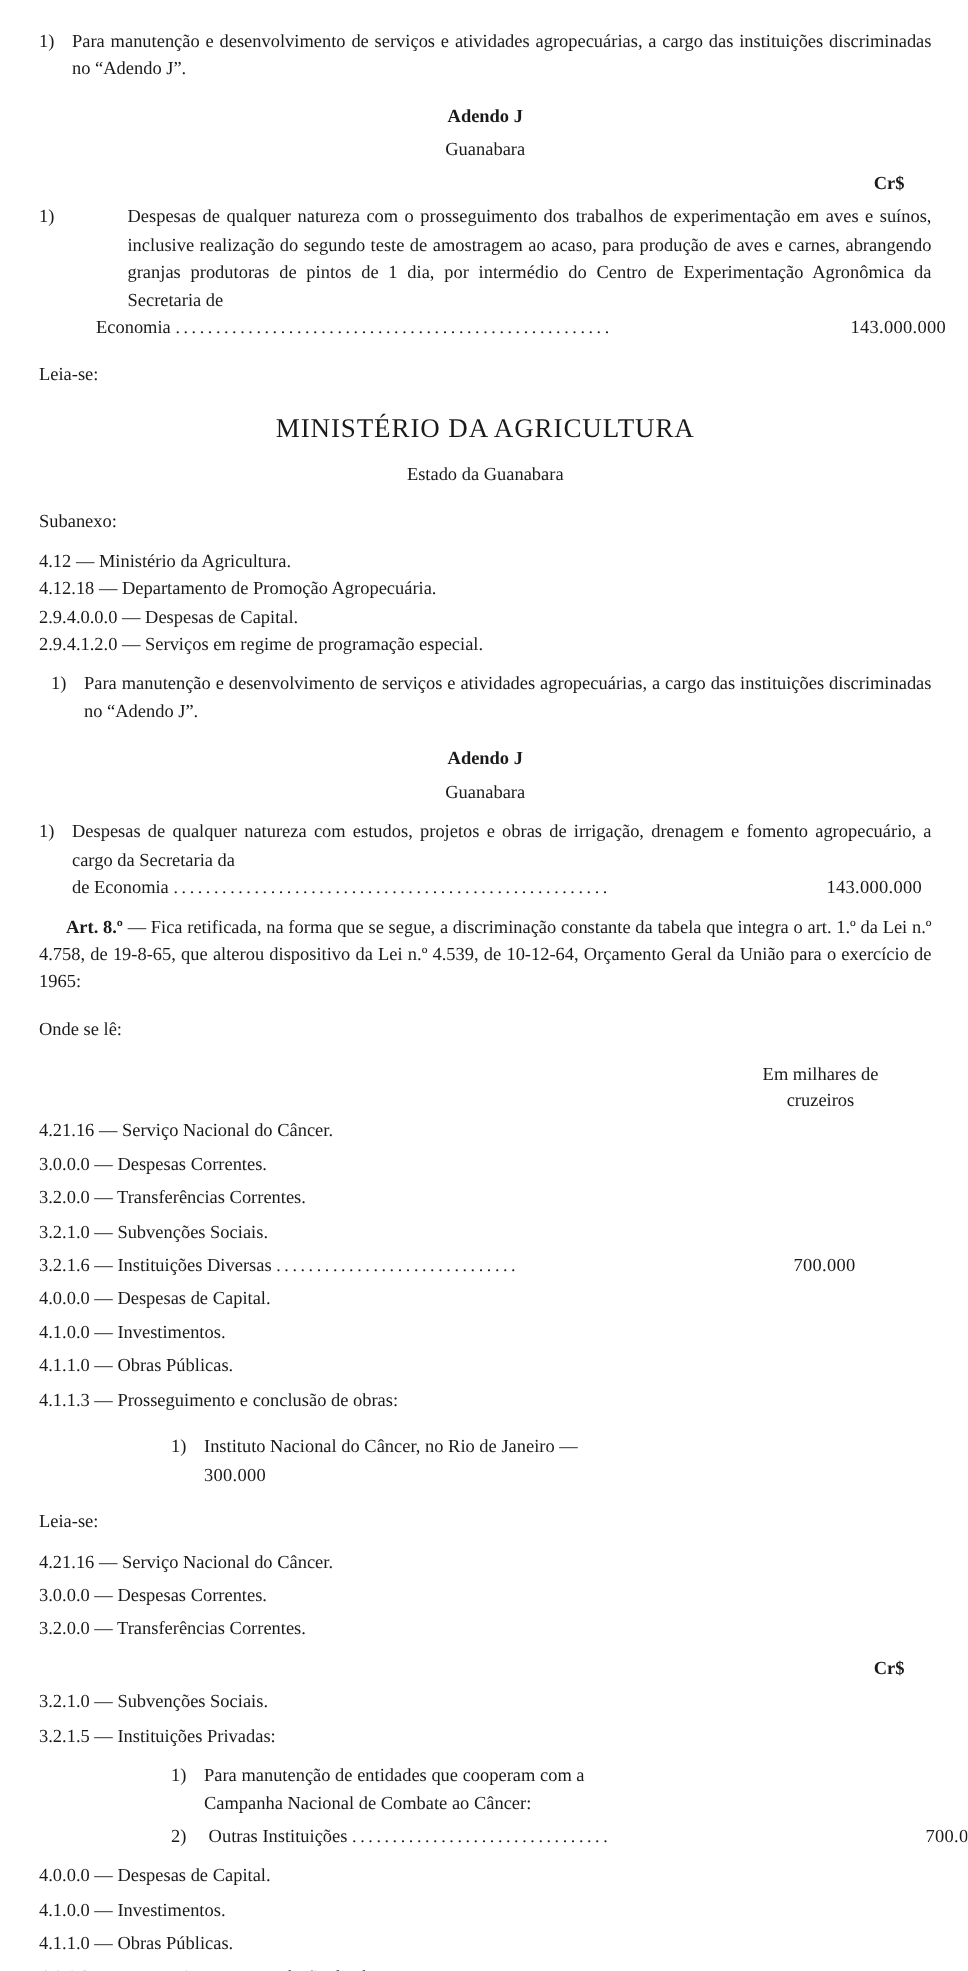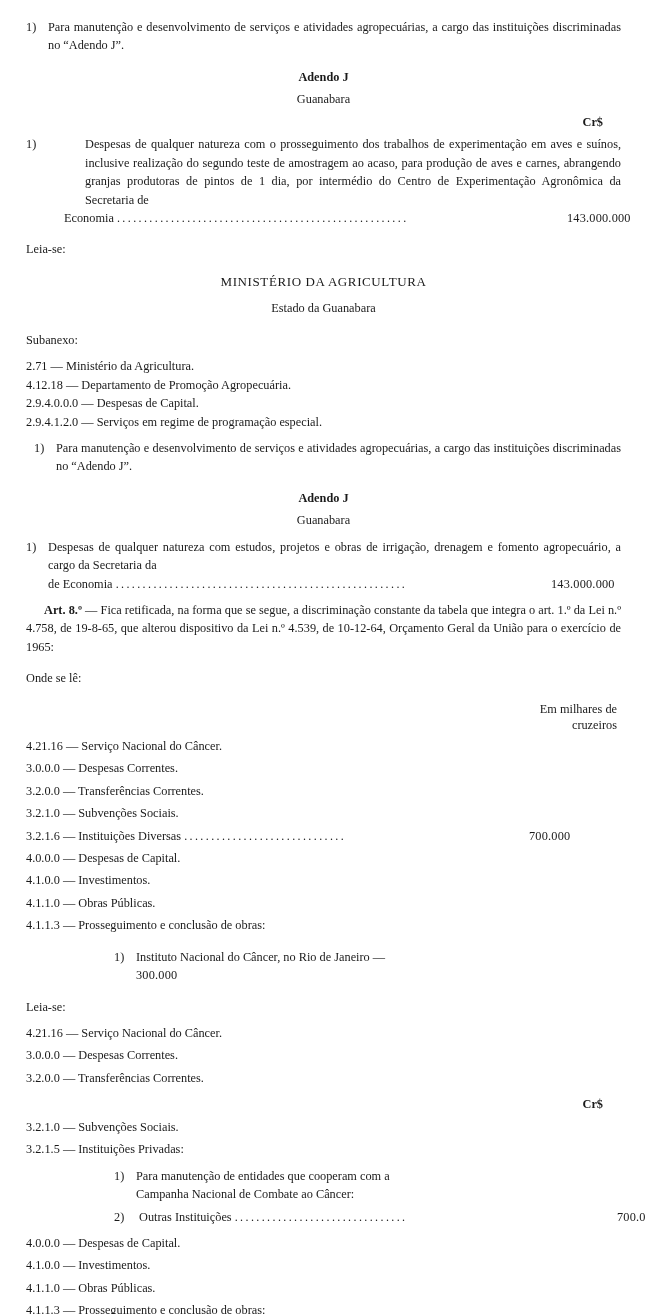--- a/index.html
+++ b/index.html
@@ -86,21 +86,21 @@
   .dots {
     letter-spacing: 2.4px;
     font-size: 12px;
   }
   .codeline {
     white-space: nowrap;
   }
   .two-line-right {
     position: absolute;
     right: 0;
-    text-align: right;
+    text-align: center;
     width: 140px;
     line-height: 1.35;
   }
   .blk { position: relative; }
 </style>
 </head>
 <body>
 
 <div class="page">
   <div class="body-col">
@@ -134,30 +134,30 @@
       </span>
       <span class="amount">143.000.000</span>
     </div>
 
     <div class="sp-m"></div>
 
     <p>Leia-se:</p>
 
     <div class="sp-m"></div>
 
-    <p class="center" style="letter-spacing:0.6px;font-size:13px;">MINISTÉRIO DA AGRICULTURA</p>
+    <p class="center" style="letter-spacing:0.6px;font-size:18px;">MINISTÉRIO DA AGRICULTURA</p>
     <div class="sp-s"></div>
     <p class="center">Estado da Guanabara</p>
 
     <div class="sp-m"></div>
 
     <p>Subanexo:</p>
     <div class="sp-s"></div>
 
-    <p class="codeline">2.71 — Ministério da Agricultura.</p>
+    <p class="codeline">4.12 — Ministério da Agricultura.</p>
     <p class="codeline">4.12.18 — Departamento de Promoção Agropecuária.</p>
     <p class="codeline">2.9.4.0.0.0 — Despesas de Capital.</p>
     <p class="codeline">2.9.4.1.2.0 — Serviços em regime de programação especial.</p>
 
     <div class="sp-s"></div>
 
     <div class="item" style="margin-left:8px;">
       <span class="num">1)</span>
       <span class="txt">Para manutenção e desenvolvimento de serviços e atividades agropecuárias, a cargo das instituições discriminadas no “Adendo J”.</span>
     </div>

